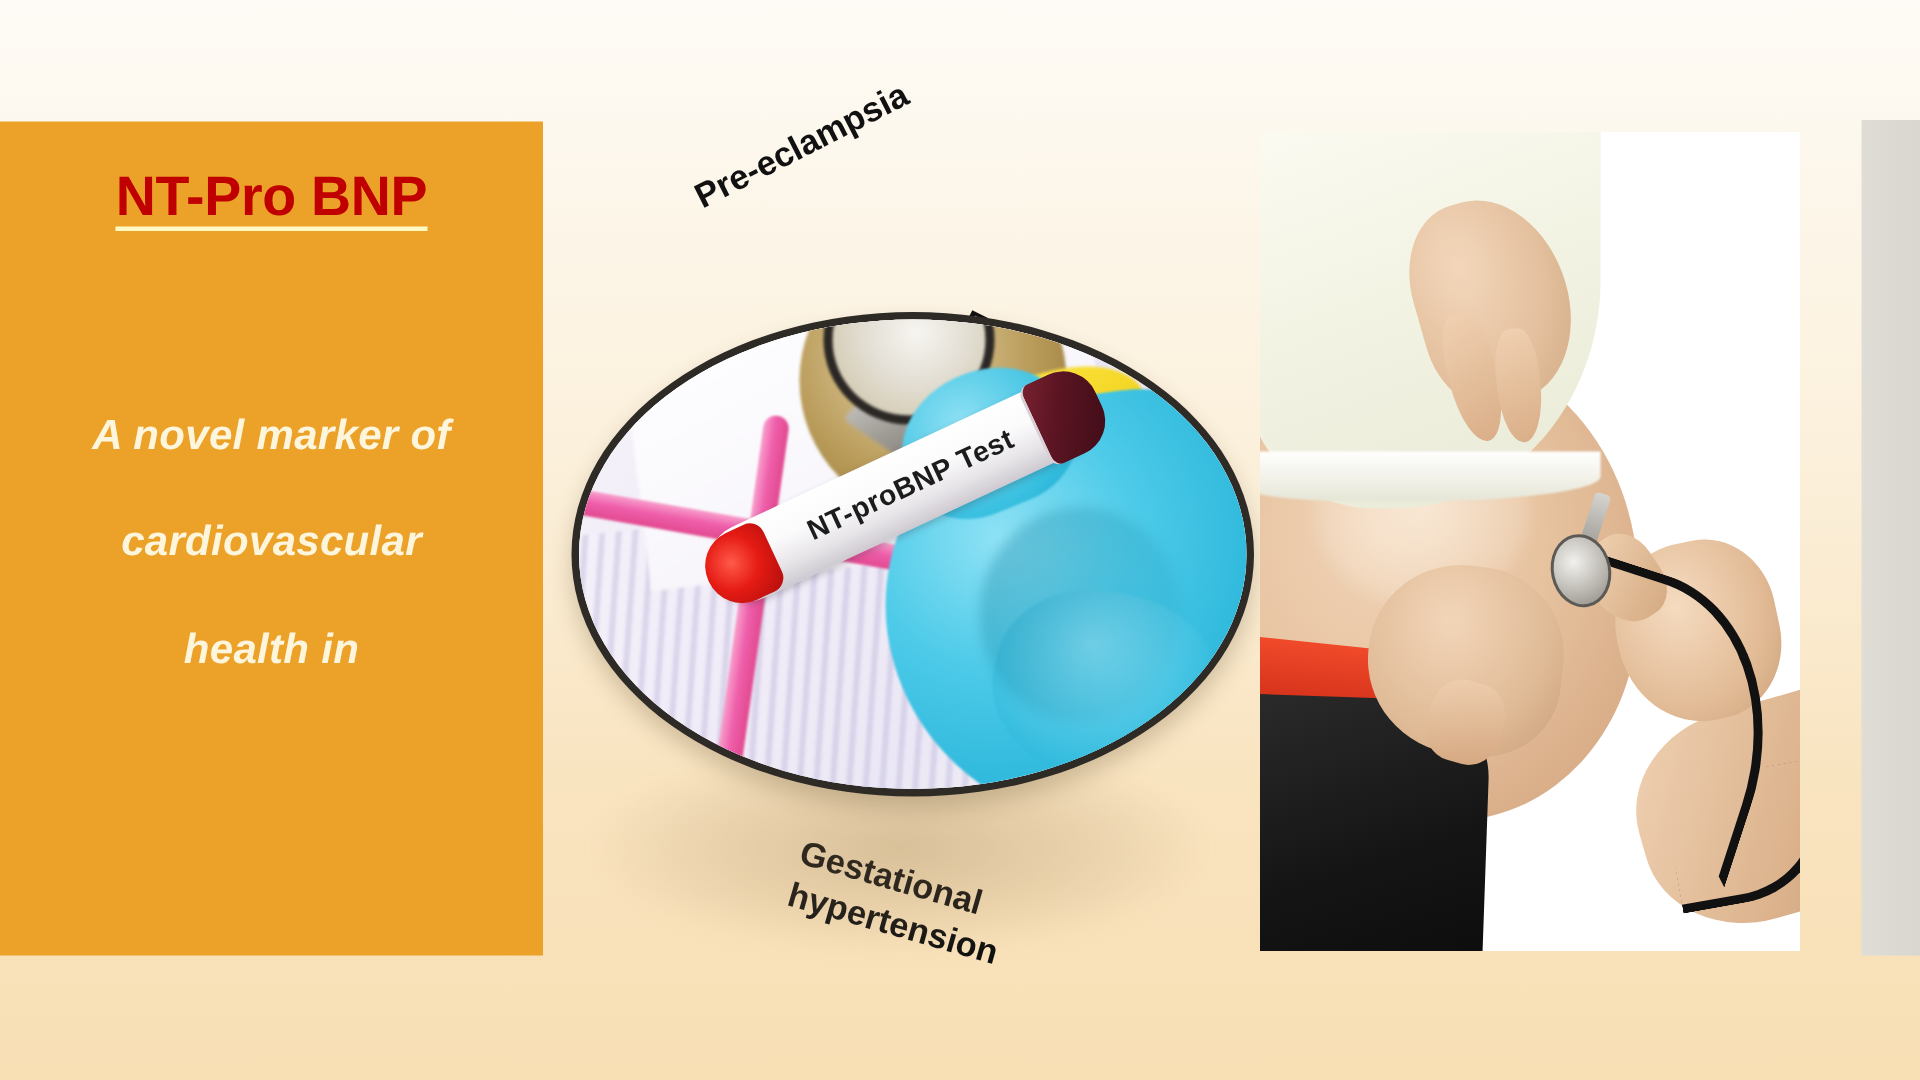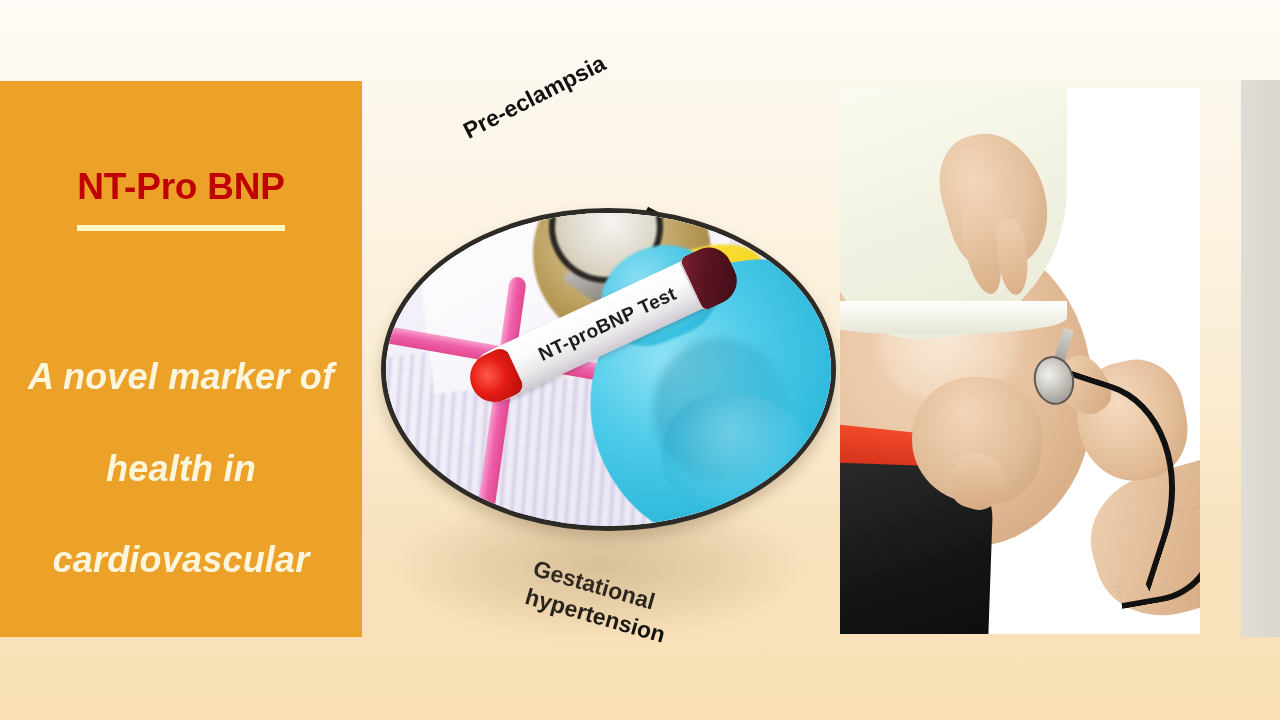--- a/index.html
+++ b/index.html
@@ -16,32 +16,32 @@
     background:linear-gradient(to right,#e0ddd6,#d9d6cf);
   }
 
   
   .title-panel {
     position:absolute; left:0; top:81px; width:362px; height:556px;
     background:#eca229;
     display:flex; flex-direction:column; align-items:center;
   }
   .title-main {
-    margin-top:87px;
+    margin-top:31px;
     font-size:37px; font-weight:bold; color:#c00000;
     letter-spacing:-0.2px;
-    border-bottom:6px solid #fef9c3;
-    padding-bottom:18px;
+    border-bottom:3px solid #fef9c3;
+    padding-bottom:0;
     line-height:1.05;
   }
   .subtitle {
     margin-top:100px;
     width:330px;
     text-align:center;
-    font-size:36px; font-weight:bold; font-style:italic;
+    font-size:28px; font-weight:bold; font-style:italic;
     color:#fdf6dd;
     line-height:2.55;
     letter-spacing:0.2px;
   }
 
   
   .center-cluster {
     position:absolute; left:365px; top:75px; width:470px; height:580px;
   }
 
@@ -329,22 +329,22 @@
 </style>
 </head>
 <body>
 
 <div class="edge-panel"></div>
 
 <div class="title-panel">
   <div class="title-main">NT-Pro BNP</div>
   <div class="subtitle">
     <div>A novel marker of</div>
+    <div>cardiovascular</div>
     <div>health in</div>
-    <div>cardiovascular</div>
   </div>
 </div>
 
 <div class="center-cluster">
 
   <div class="arc-label lbl-preeclampsia">Pre-eclampsia</div>
   <div class="arc-label lbl-fetal">Fetal outcomes</div>
   <div class="arc-label lbl-gest">
     <div>Gestational</div>
     <div>hypertension</div>

